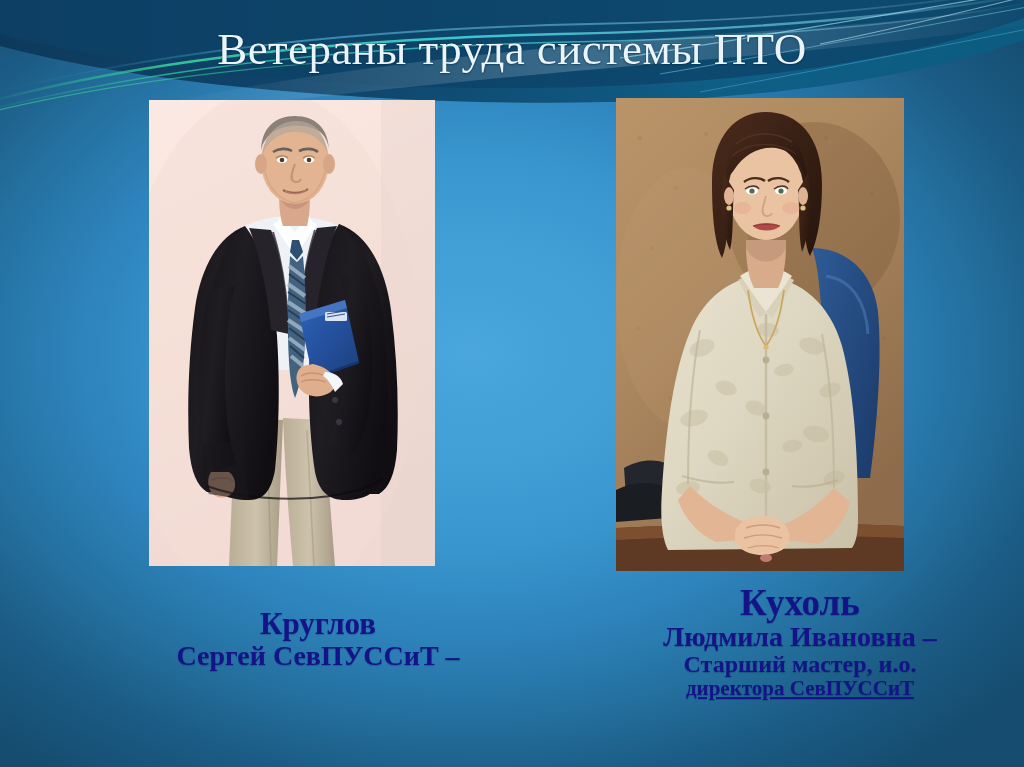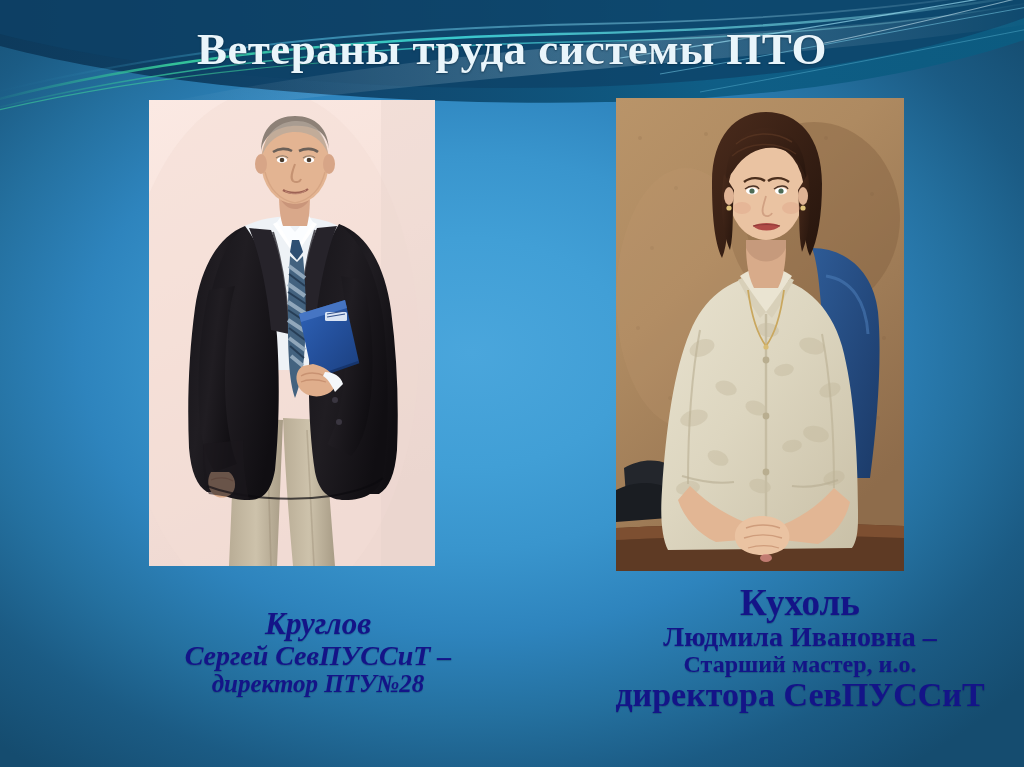--- a/index.html
+++ b/index.html
@@ -38,21 +38,21 @@
   }
   .header-band svg { display: block; }
 
   
   .title {
     position: absolute;
     left: 0; top: 25px;
     width: 1024px;
     text-align: center;
     font-size: 45px;
-    font-weight: bold;
+    font-weight: normal;
     letter-spacing: 0.4px;
     color: #e9f5fb;
     text-shadow: 0 1px 2px rgba(8,40,64,0.55),
                  0 0 1px rgba(8,40,64,0.8);
     white-space: nowrap;
     line-height: 1.1;
   }
 
   
   .photo {
@@ -75,33 +75,32 @@
     position: absolute;
     text-align: center;
     color: #141488;
     font-weight: bold;
     text-shadow: 0 1px 1px rgba(10,40,70,0.30);
     line-height: 1.06;
   }
   .caption-left {
     left: 118px; top: 608px;
     width: 400px;
-    font-style: italic;
   }
   .caption-right {
     left: 600px; top: 583px;
     width: 400px;
   }
   .cap-l1 { font-size: 31px; }
   .cap-l2 { font-size: 28px; }
   .cap-l3 { font-size: 25px; }
   .cap-r1 { font-size: 37px; }
   .cap-r2 { font-size: 28px; }
   .cap-r3 { font-size: 24px; }
-  .cap-r4 { font-size: 34px; }
+  .cap-r4 { font-size: 21px; text-decoration: underline; }
   .caption .line { display: block; }
 </style>
 </head>
 <body>
 
 <div class="slide">
 
   <div class="header-band">
     <svg width="1024" height="112" viewBox="0 0 1024 112" xmlns="http://www.w3.org/2000/svg">
       <defs>
@@ -448,21 +447,20 @@
         <path d="M128,440 C140,436 154,436 166,440" stroke="#cf9d7c" stroke-width="1.4" fill="none"></path>
         <path d="M132,450 C142,447 154,447 163,450" stroke="#cf9d7c" stroke-width="1.2" fill="none"></path>
         <ellipse cx="150" cy="460" rx="6" ry="4" fill="#d88c84" opacity="0.8"></ellipse>
       </g>
     </svg>
   </div>
 
   <div class="caption caption-left">
     <span class="line cap-l1">Круглов</span>
     <span class="line cap-l2">Сергей СевПУССиТ –</span>
-    <span class="line cap-l3">директор ПТУ№28</span>
   </div>
 
   <div class="caption caption-right">
     <span class="line cap-r1">Кухоль</span>
     <span class="line cap-r2">Людмила Ивановна –</span>
     <span class="line cap-r3">Старший мастер, и.о.</span>
     <span class="line cap-r4">директора СевПУССиТ</span>
   </div>
 
 </div>

